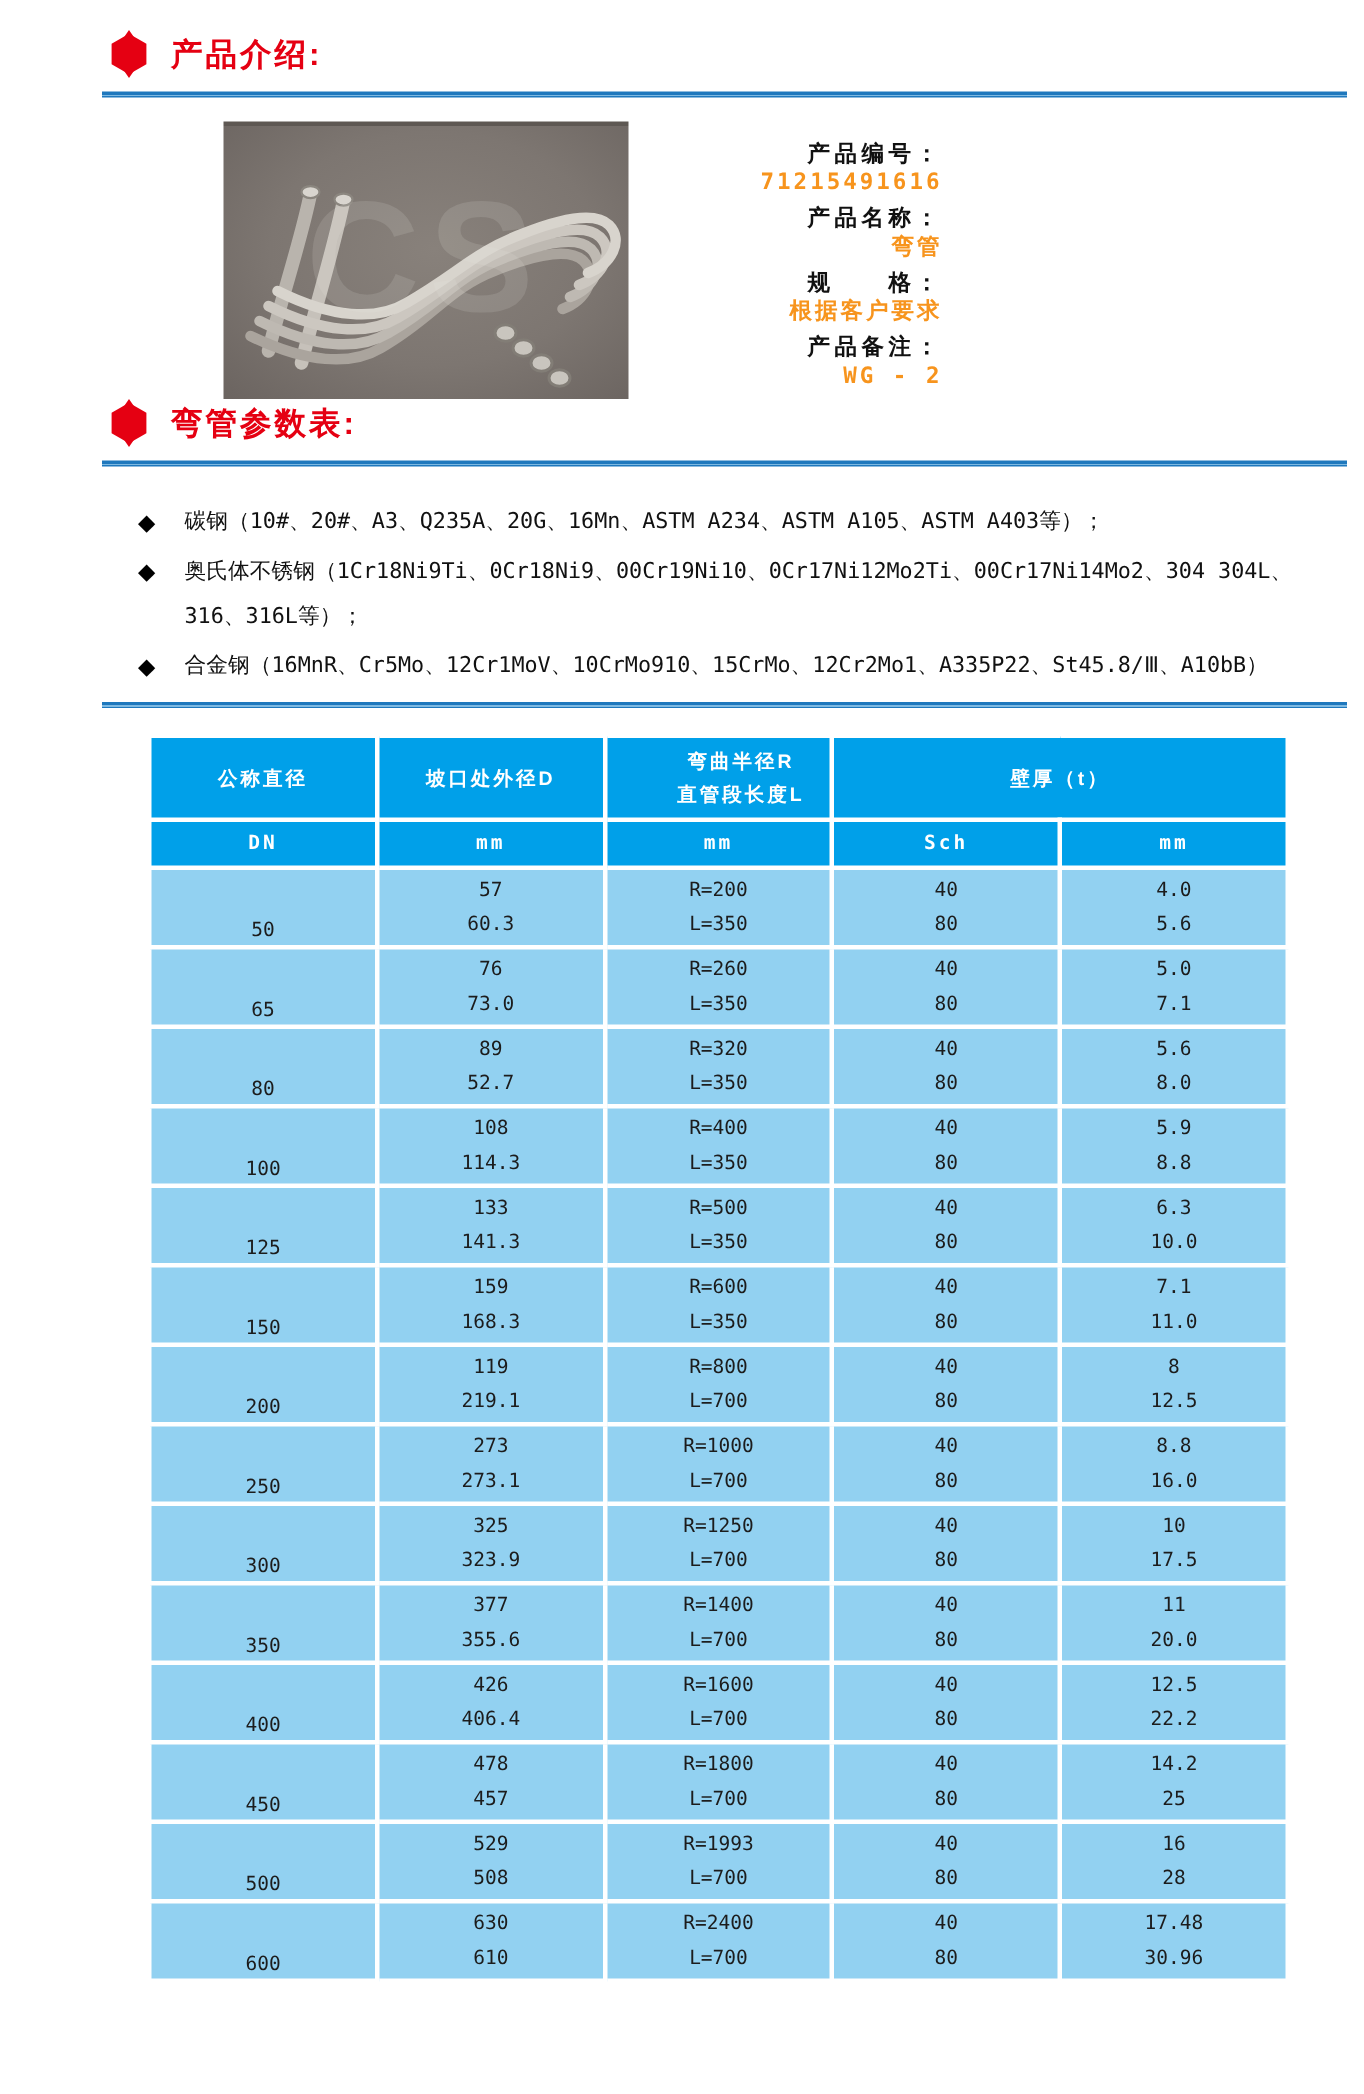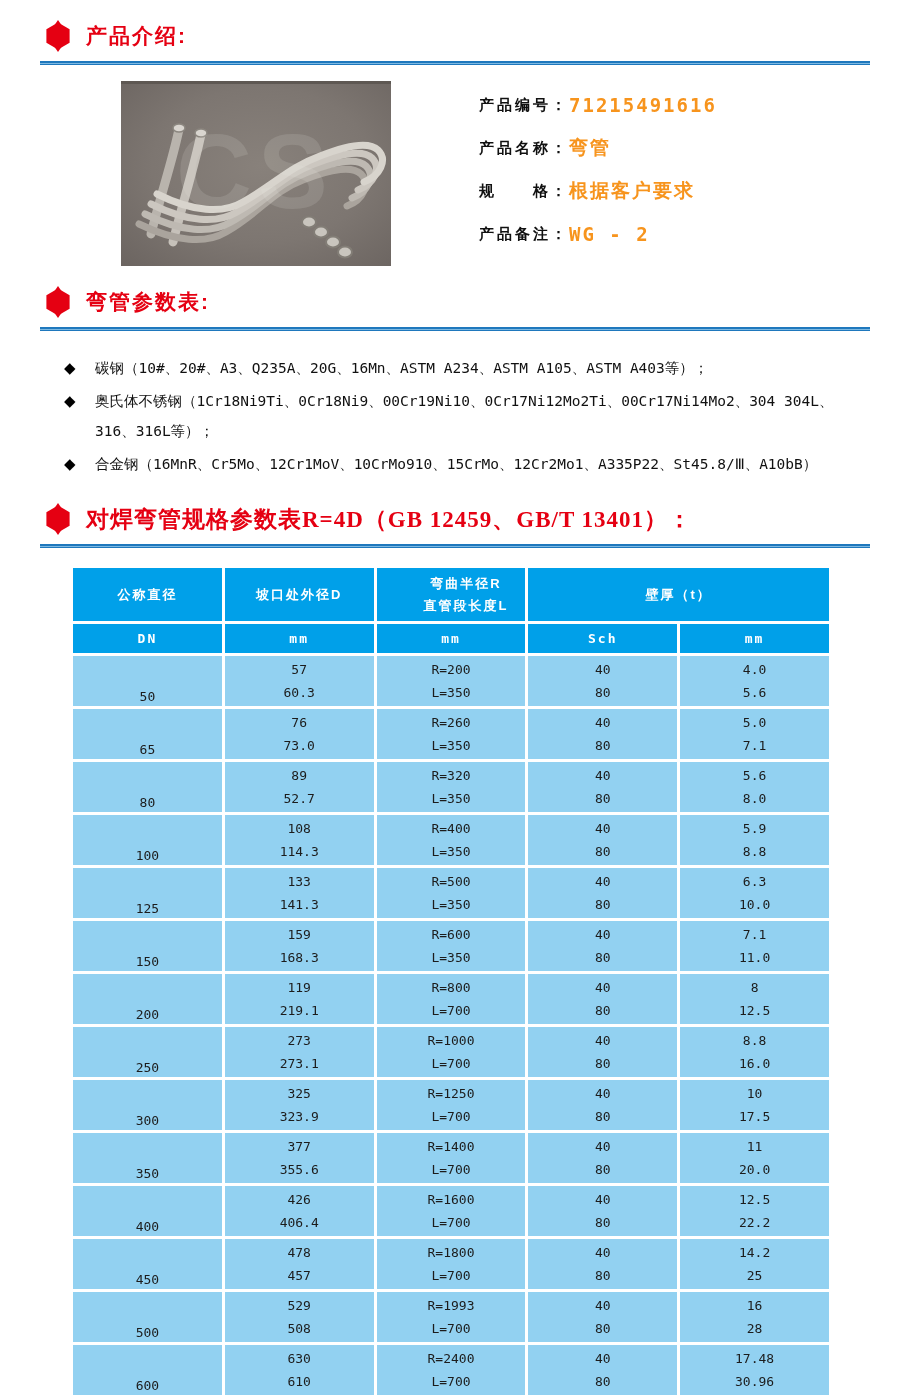--- a/index.html
+++ b/index.html
@@ -1,38 +1,38 @@
 <!DOCTYPE html>
 <html><head>
 <meta charset="utf-8">
 <style>
   * { margin:0; padding:0; box-sizing:border-box; }
   html,body { background:#ffffff; }
   body { font-family:"Liberation Sans","DejaVu Sans",sans-serif; color:#222; }
-  .page { position:relative; width:909px; height:1396px; margin:0 auto; background:#fff; overflow:hidden; }
+  .page { position:relative; width:909px; height:1396px; margin:0 auto; background:#fff; overflow:hidden;padding-left:28px; }
 
   
   .titlebar { display:flex; align-items:center; margin:0 0 0 42px; }
   .titlebar .star { width:32px; height:32px; flex:0 0 32px; margin-right:12px; }
   .titlebar .ttext { color:#e50012; font-weight:bold; font-size:21px; letter-spacing:2px; }
   .titlebar.big .ttext { font-size:23px; font-family:"Liberation Serif","DejaVu Serif",serif; letter-spacing:1px; }
   .rule { height:4px; width:830px; margin:9px 0 0 40px;
           background:linear-gradient(#1f78bd 0 55%, #7db9e2 55% 80%, #1f78bd 80% 100%); }
 
   
   .intro-row { display:flex; margin:16px 0 0 121px; }
   .photo { position:relative; width:270px; height:185px; overflow:hidden;
            background:radial-gradient(ellipse at 52% 45%, #88817b 0%, #7d7671 55%, #6b6460 100%);
            border-top:3px solid #5e5853; }
   .photo .wm { position:absolute; top:28px; left:55px; font-size:105px; font-weight:bold;
                color:rgba(235,232,228,0.14); letter-spacing:6px; font-family:"Liberation Sans",sans-serif; }
   .info { margin-left:88px; padding-top:12px; }
-  .field { display:flex; align-items:center; height:24px; margin-bottom:19px; }
+  .field { display:flex; align-items:flex-end; height:24px; margin-bottom:19px;flex-direction:column; }
   .field .lab { font-size:15px; color:#111; font-weight:bold; letter-spacing:3px; white-space:pre; }
-  .field .val { font-size:19px; font-weight:bold; color:#f7941d; letter-spacing:2px;
+  .field .val { font-size:15px; font-weight:bold; color:#f7941d; letter-spacing:2px;
                 font-family:"DejaVu Sans Mono",monospace; }
 
   
   .bullets { margin:22px 0 0 64px; width:800px; }
   .bullet { position:relative; padding-left:31px; font-size:14.5px; line-height:30px;
             margin-bottom:3px; color:#111; font-family:"DejaVu Sans Mono","Liberation Sans",monospace; }
   .bullet .dia { position:absolute; left:0; top:0; color:#000; font-size:15px;
                  font-family:"DejaVu Sans",sans-serif; }
 
   
@@ -106,21 +106,21 @@
         <span class="lab">规　　格：</span>
         <span class="val">根据客户要求</span>
       </div>
       <div class="field">
         <span class="lab">产品备注：</span>
         <span class="val">WG - 2</span>
       </div>
     </div>
   </div>
 
-  <div class="titlebar" style="margin-top:20px;">
+  <div class="titlebar" style="">
     <span class="star">
       <svg viewBox="0 0 32 32" width="32" height="32">
         <polygon points="16,2.5 27.6,9.2 27.6,22.8 16,29.5 4.4,22.8 4.4,9.2" fill="#e50012"></polygon>
         <polygon points="16,0 23.5,11 8.5,11" fill="#e50012"></polygon>
         <polygon points="16,32 8.5,21 23.5,21" fill="#e50012"></polygon>
       </svg>
     </span>
     <span class="ttext">弯管参数表:</span>
   </div>
   <div class="rule"></div>
@@ -133,30 +133,20 @@
     <div class="bullet">
       <span class="dia">◆</span>
       <span>奥氏体不锈钢（1Cr18Ni9Ti、0Cr18Ni9、00Cr19Ni10、0Cr17Ni12Mo2Ti、00Cr17Ni14Mo2、304 304L、316、316L等）；</span>
     </div>
     <div class="bullet">
       <span class="dia">◆</span>
       <span>合金钢（16MnR、Cr5Mo、12Cr1MoV、10CrMo910、15CrMo、12Cr2Mo1、A335P22、St45.8/Ⅲ、A10bB）</span>
     </div>
   </div>
 
-  <div class="titlebar big" style="margin-top:24px;">
-    <span class="star">
-      <svg viewBox="0 0 32 32" width="32" height="32">
-        <polygon points="16,2.5 27.6,9.2 27.6,22.8 16,29.5 4.4,22.8 4.4,9.2" fill="#e50012"></polygon>
-        <polygon points="16,0 23.5,11 8.5,11" fill="#e50012"></polygon>
-        <polygon points="16,32 8.5,21 23.5,21" fill="#e50012"></polygon>
-      </svg>
-    </span>
-    <span class="ttext">对焊弯管规格参数表R=4D（GB 12459、GB/T 13401）：</span>
-  </div>
   <div class="rule"></div>
 
   <div class="spec-table-wrap">
     <table class="spec">
       <colgroup>
           <col>
           <col>
           <col>
           <col>
           <col>

